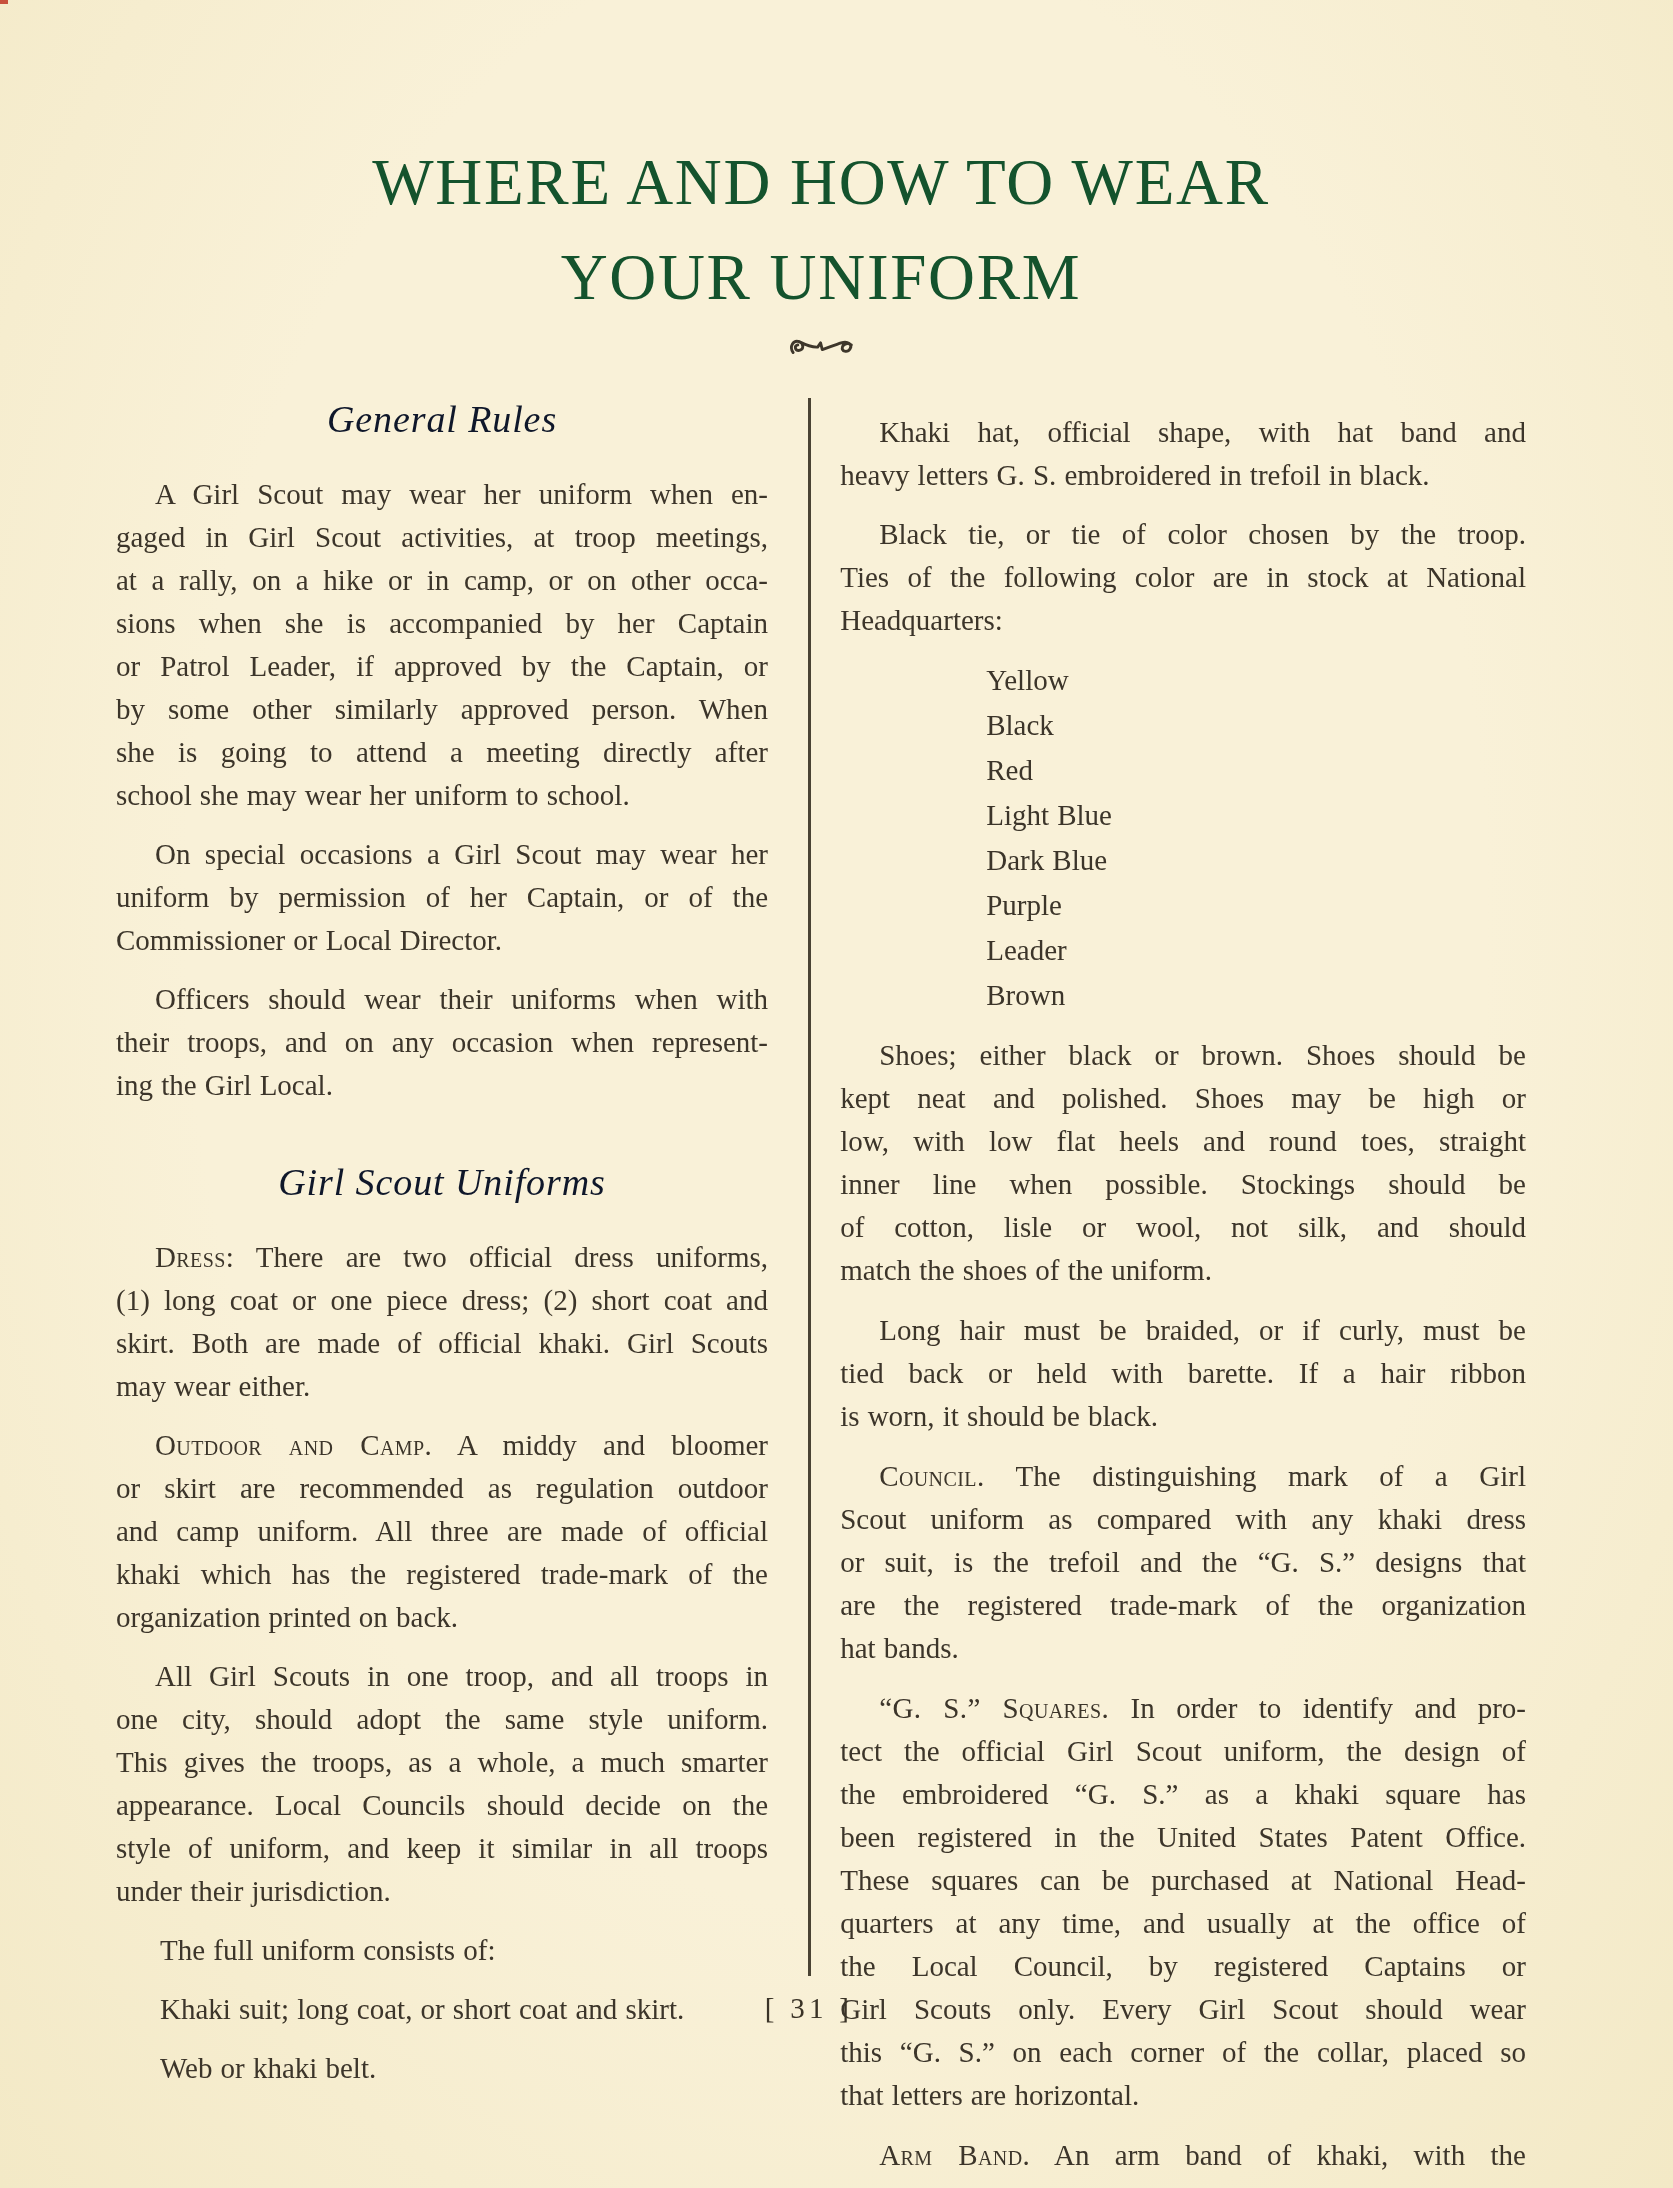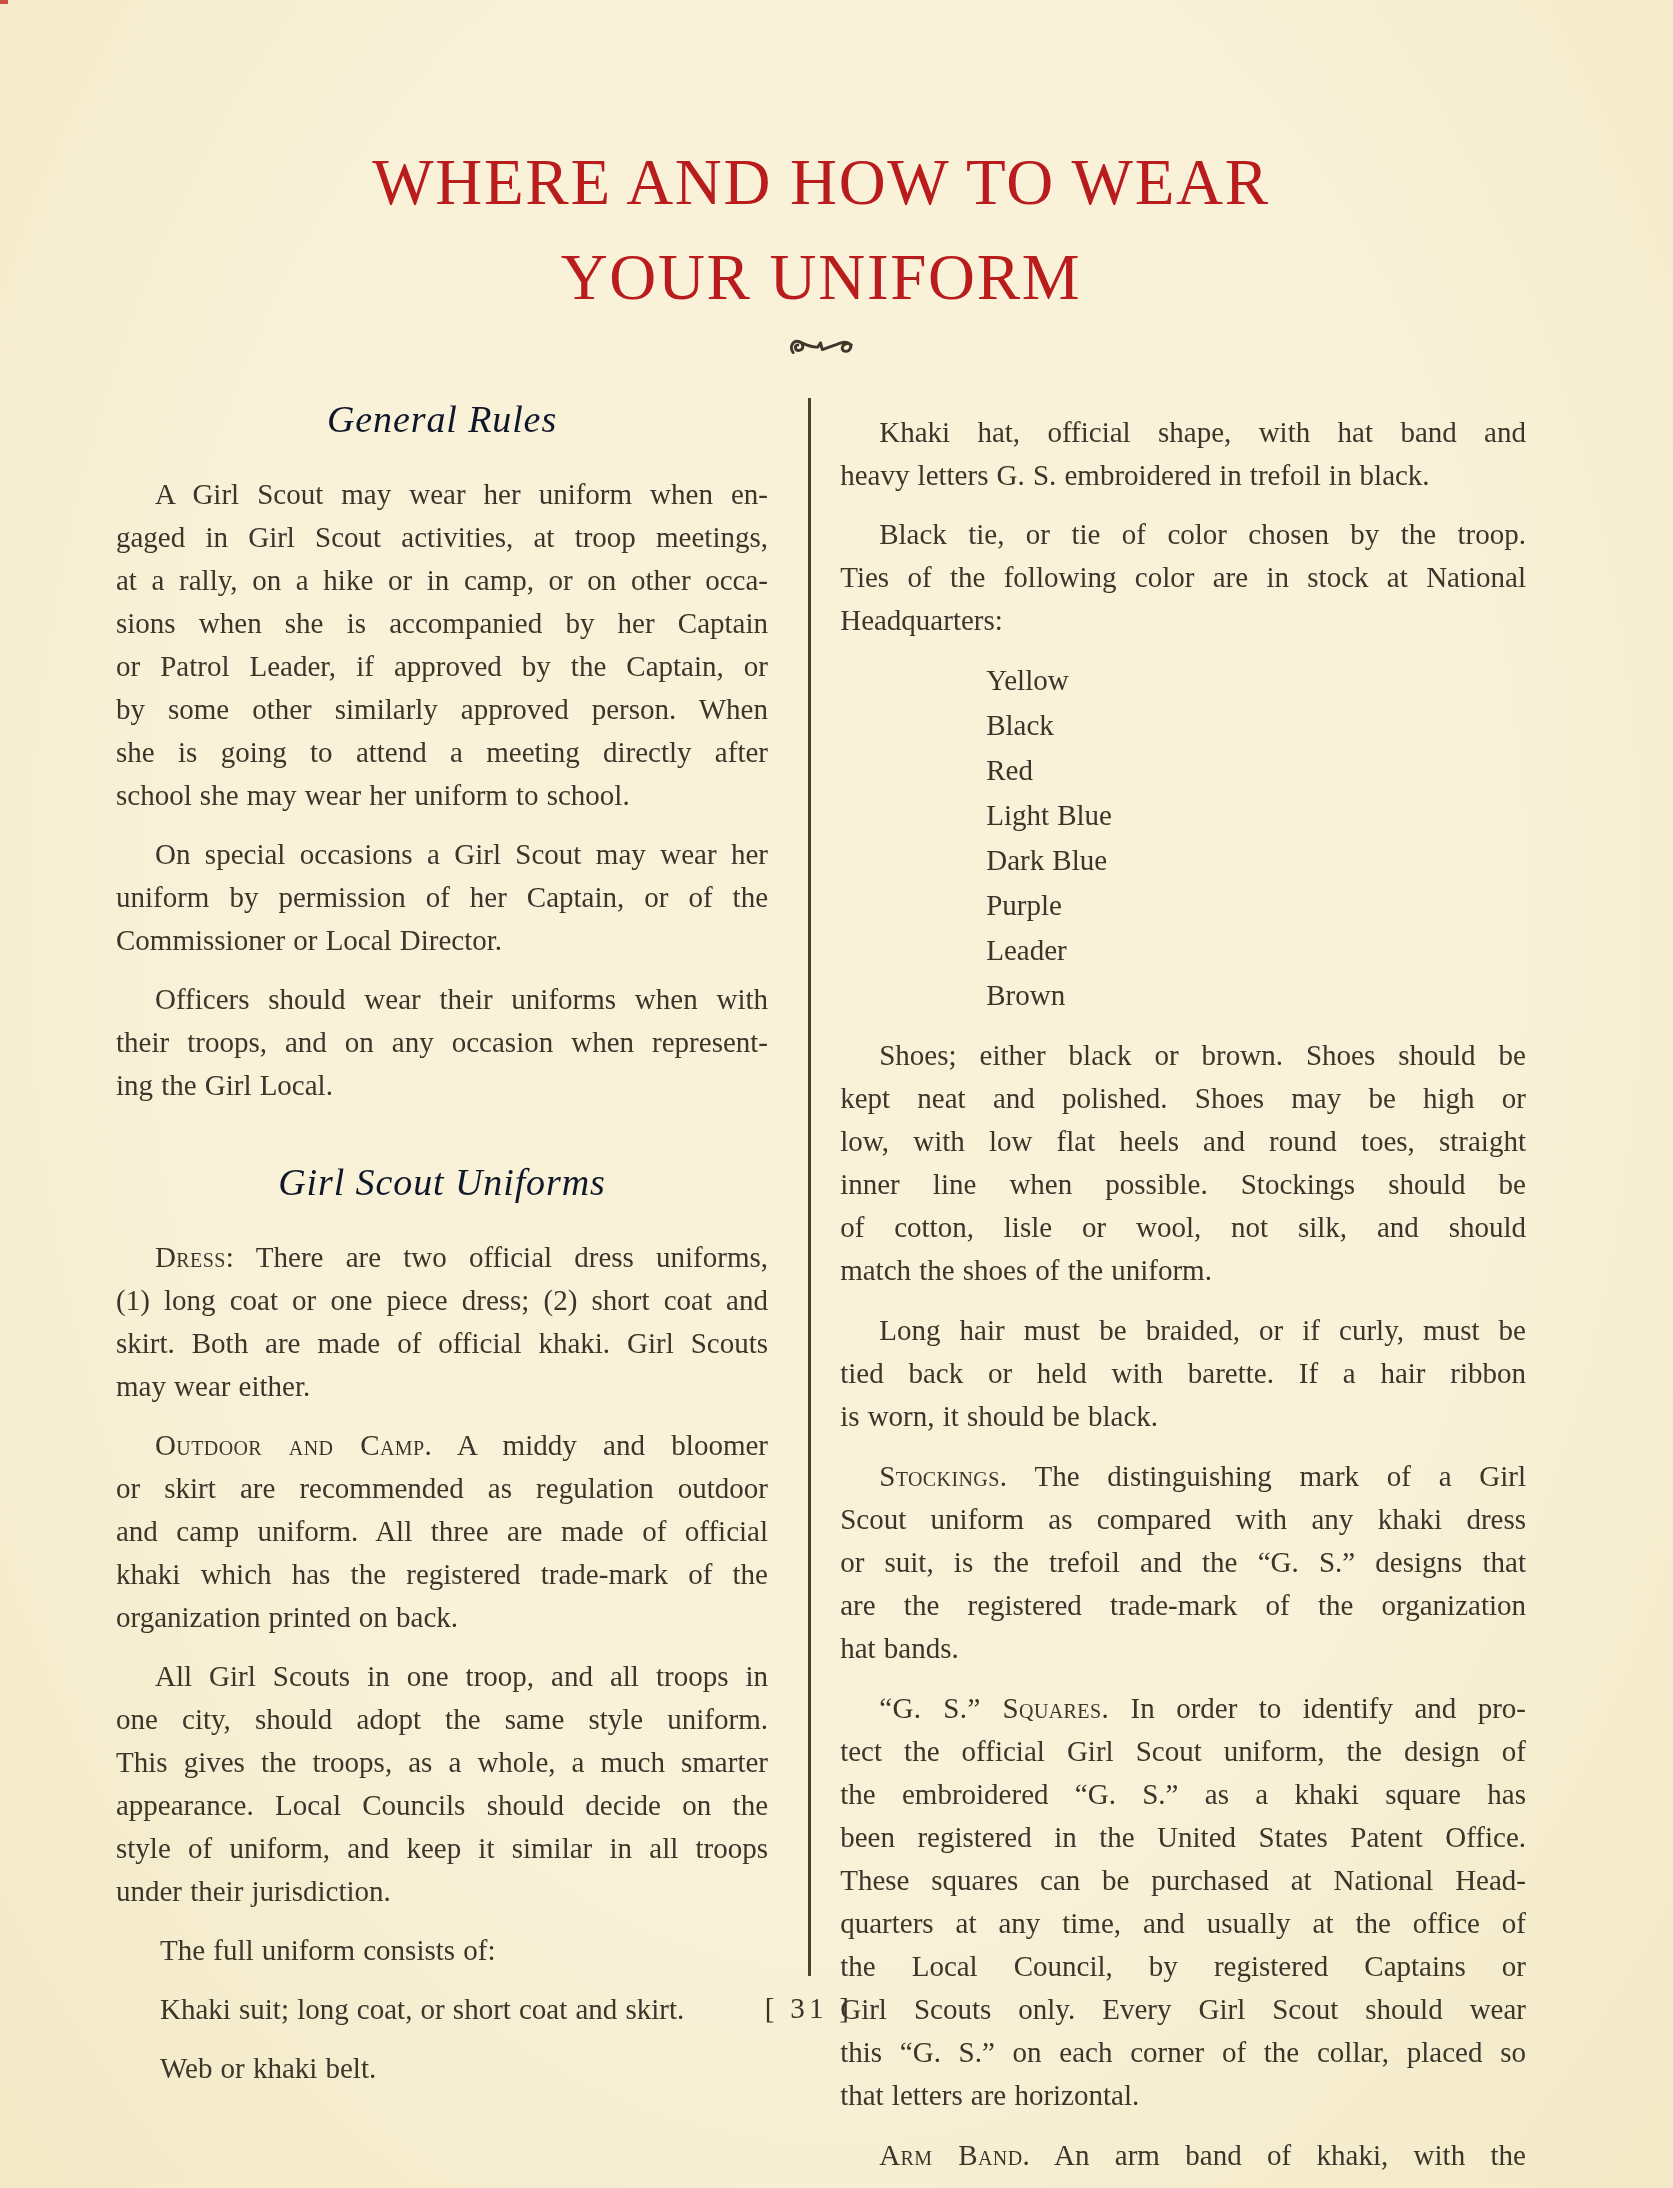--- a/index.html
+++ b/index.html
@@ -6,21 +6,21 @@
   body{
     width:1674px;height:2188px;position:relative;overflow:hidden;
     background:radial-gradient(ellipse at 50% 42%, #f9f1d8 55%, #f3e9c6 100%);
     font-family:"Liberation Serif", serif;
     color:#3c352a;
   }
   .corner-mark{position:absolute;top:0;left:0;width:7.7px;height:4.3px;background:#c8503c;}
   .page{position:absolute;top:0;left:0;right:0;bottom:0;padding:135px 132px 0 100px;}
   .title{ text-align:center; font-size:65px; line-height:95px; letter-spacing:1.7px;
     color:#3831257;}
-  .title div{color:#b91c1c;}
+  .title div{color:#14532d;}
   .ornament-wrap{text-align:center;margin-top:8.5px;height:39px;}
   .columns{display:flex;align-items:flex-start;margin-top:22px;}
   .col-left{width:684px;}
   .divider{width:2.6px;height:1578px;background:#4a4334;margin-left:24px;margin-right:13.6px;margin-top:3.4px;}
   .col-right{flex:1;min-width:0;}
   .col-heading{font-style:italic;font-weight:normal;font-size:38px;line-height:49px;
     text-align:center;margin:0 0 29px 0;letter-spacing:0.9px;color:#0f172a;}
   .col-heading.second{margin-top:51px;}
   .para{margin:16px;}
   .line{font-size:29px;line-height:43px;text-align:justify;text-align-last:justify;
@@ -181,21 +181,21 @@
 
       <div class="para spaced">
         <div class="line first"><span class="sc"></span><span>Long hair must be braided, or if curly, must be</span></div>
         <div>
             <div class="line">tied back or held with barette.  If a hair ribbon</div>
             <div class="line last">is worn, it should be black.</div>
           </div>
       </div>
 
       <div class="para spaced">
-        <div class="line first"><span class="sc">Stockings.</span><span>  The distinguishing mark of a Girl</span></div>
+        <div class="line first"><span class="sc">Council.</span><span>  The distinguishing mark of a Girl</span></div>
         <div>
             <div class="line">Scout uniform as compared with any khaki dress</div>
             <div class="line">or suit, is the trefoil and the “G. S.” designs that</div>
             <div class="line">are the registered trade-mark of the organization</div>
             <div class="line last">hat bands.</div>
           </div>
       </div>
 
       <div class="para spaced">
         <div class="line first"><span class="sc">“G. S.” Squares.</span><span>  In order to identify and pro-</span></div>

